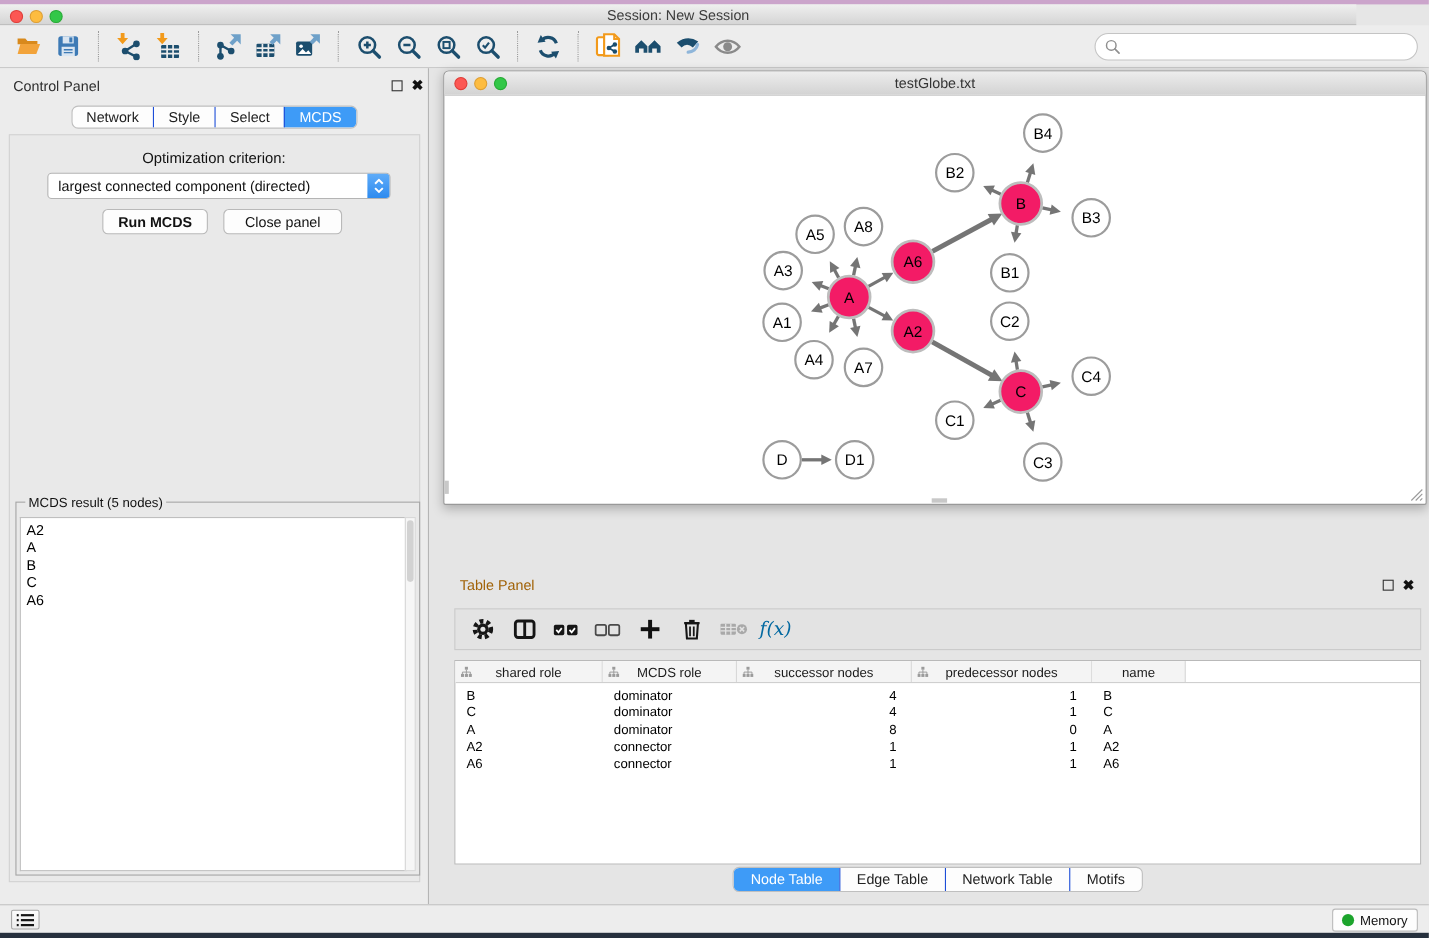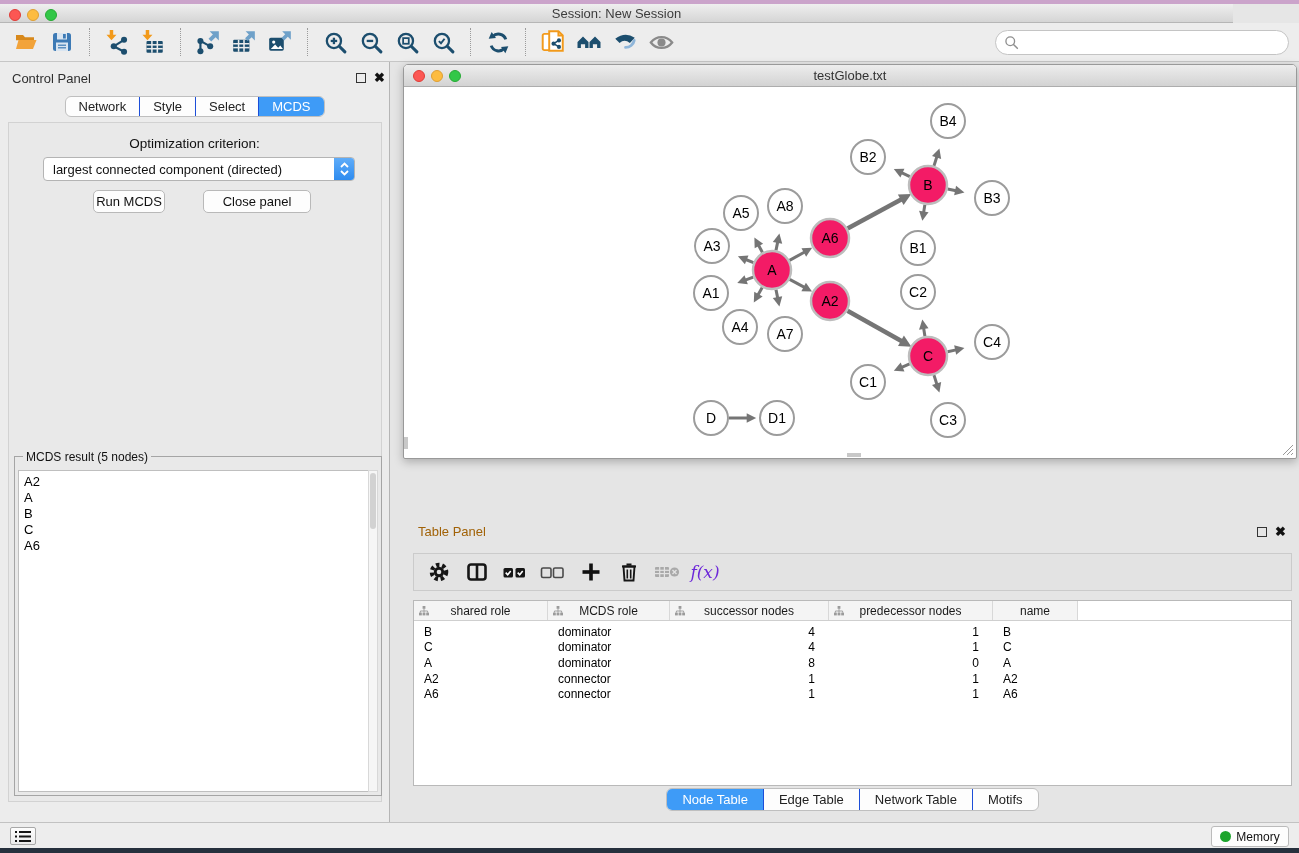--- a/index.html
+++ b/index.html
@@ -38,21 +38,21 @@
   .tabgroup .tab:first-child { border-left:0; }
   .tabgroup .tab.sel { background:#3E9BF7; color:#fff; }
   #cp-tabs { position:absolute; top:34px; left:50%; transform:translateX(-50%); }
 
   .cp-body { position:absolute; left:8px; top:60px; width:374px; height:680px; background:#E9E9E9; border:1px solid #D2D2D2; }
   .opt-label { position:absolute; left:0; right:0; top:74px; text-align:center; font-size:13.5px; color:#111; }
   .selectbox { position:absolute; left:43px; top:95px; width:312px; height:24px; background:#fff; border:1px solid #B4B4B4; border-radius:4px; display:flex; align-items:center; }
   .selectbox .select-text { flex:1; font-size:13px; color:#111; padding-left:9px; white-space:nowrap; overflow:hidden; }
   .selectbox .spinner { width:20px; height:22px; background:linear-gradient(#5FACF9,#2E8BEF); border-radius:0 3px 3px 0; display:flex; align-items:center; justify-content:center; }
   .cpbtn { position:absolute; height:23px; background:#FDFDFD; border:1px solid #B9B9B9; border-radius:5px; font-size:13px; color:#111; font-family:"Liberation Sans",sans-serif; }
-  .cpbtn.run { left:93px; top:128px; width:72px; }
+  .cpbtn.run { left:93px; top:128px; width:96px;font-weight:bold; }
   .cpbtn.closep { left:203px; top:128px; width:108px; }
 
   .result-box { position:absolute; left:14px; top:394px; width:368px; height:340px; border:1px solid #A5A5A5; }
   .result-legend { position:absolute; left:8px; top:-7px; background:#E9E9E9; padding:0 3px; font-size:12px; color:#111; }
   .result-list { position:absolute; left:3px; top:13px; width:352px; height:322px; background:#fff; border:1px solid #BFBFBF; border-right:0; padding-top:3px; overflow:hidden; }
   .result-item { font-size:13px; color:#000; line-height:16px; padding-left:5px; }
   .result-scroll { position:absolute; right:3px; top:13px; width:10px; height:322px; background:#F6F6F6; border:1px solid #D8D8D8; }
   .result-scroll .thumb { position:absolute; left:1px; top:2px; width:6px; height:56px; background:#D2D2D2; border-radius:3px; }
 
   
@@ -68,21 +68,21 @@
   .vscroll-mark { position:absolute; left:0px; top:372px; width:4px; height:12px; background:#C8C8C8; }
   .hscroll-mark { position:absolute; left:443px; bottom:1px; width:14px; height:4px; background:#C8C8C8; }
   .grip { position:absolute; right:2px; bottom:2px; }
 
   
   .tp-title { position:absolute; left:418px; top:524px; font-size:13px; color:#a16207; }
   .tp-float { left:1257px; top:527px; } .tp-close { left:1275px; top:525px; }
   .tp-toolbar { position:absolute; left:413px; top:553px; width:879px; height:38px; background:#E3E3E3;
     border:1px solid #CBCBCB; display:flex; align-items:center; padding-left:10px; }
   .ticon { width:30px; height:30px; border:0; background:transparent; display:flex; align-items:center; justify-content:center; margin-right:8px; }
-  .fx { font-family:"DejaVu Serif", serif; font-style:italic; font-size:17px; color:#6d28d9; }
+  .fx { font-family:"DejaVu Serif", serif; font-style:italic; font-size:17px; color:#0369a1; }
 
   .tbl { position:absolute; left:413px; top:600px; width:879px; height:186px; background:#fff; border:1px solid #B9B9B9; overflow:hidden; }
   .thead { display:flex; height:20px; border-bottom:1px solid #CFCFCF; background:#fff; }
   .th { position:relative; display:flex; align-items:center; justify-content:center; font-size:12px; color:#1A1A1A;
     background:#F4F4F4; border-right:1px solid #D8D8D8; }
   .th .hicon { position:absolute; left:5px; top:5px; }
   .tbody { padding-top:3px; }
   .tr { display:flex; height:15.6px; align-items:center; }
   .td { font-size:12px; color:#000; display:flex; align-items:center; padding:0 10px; height:100%; }
   .td.c2, .td.c3 { justify-content:flex-end; padding-right:14px; }

